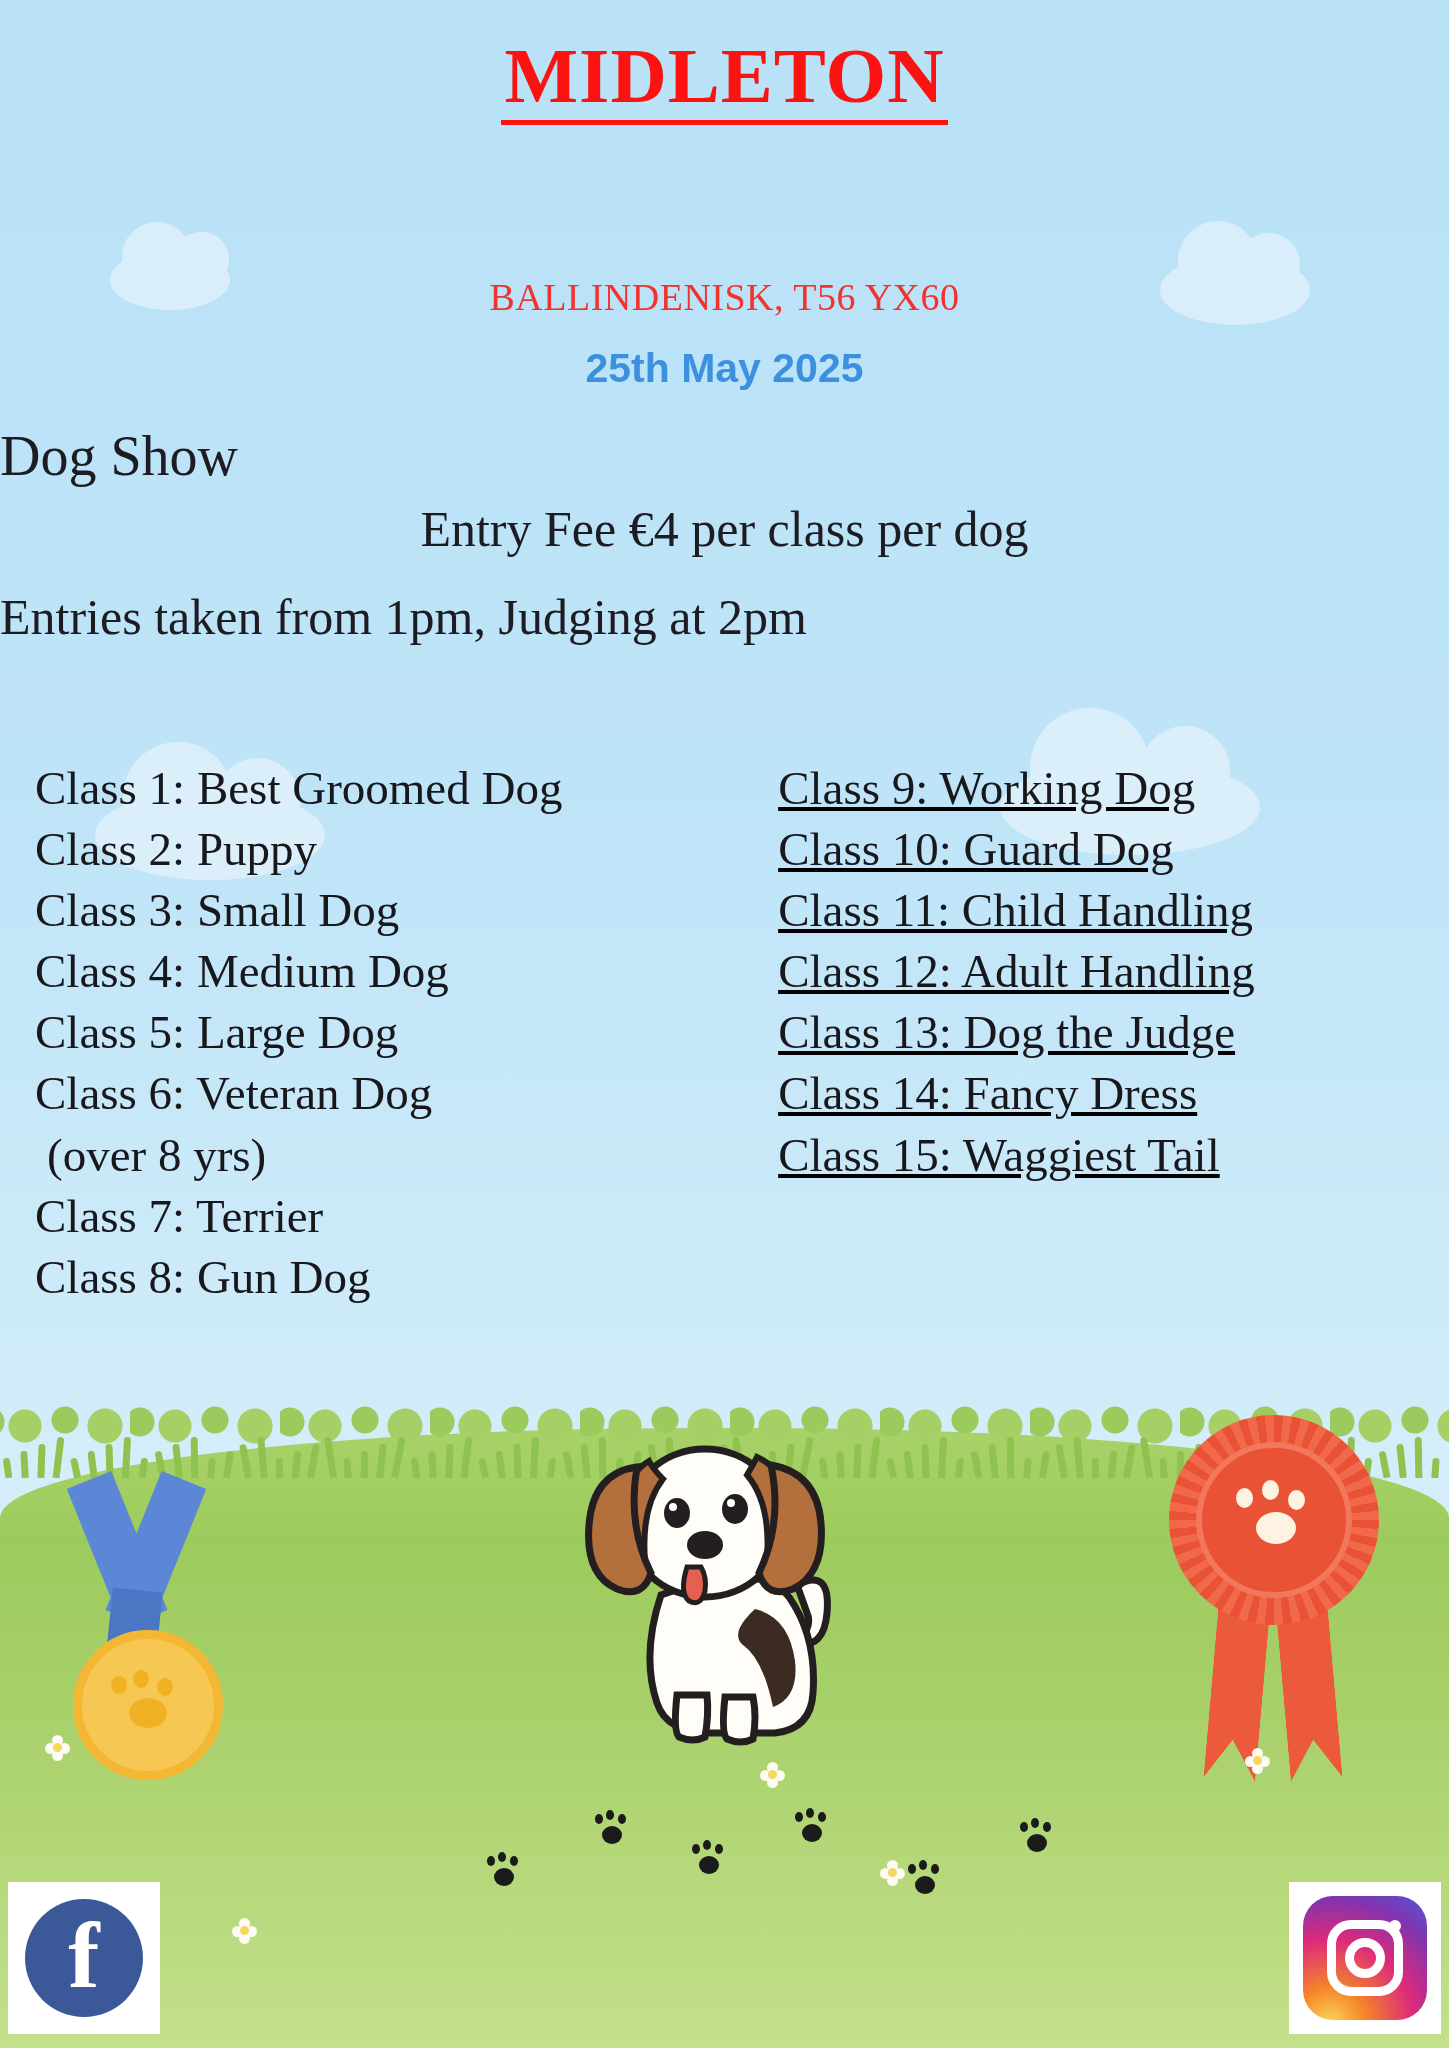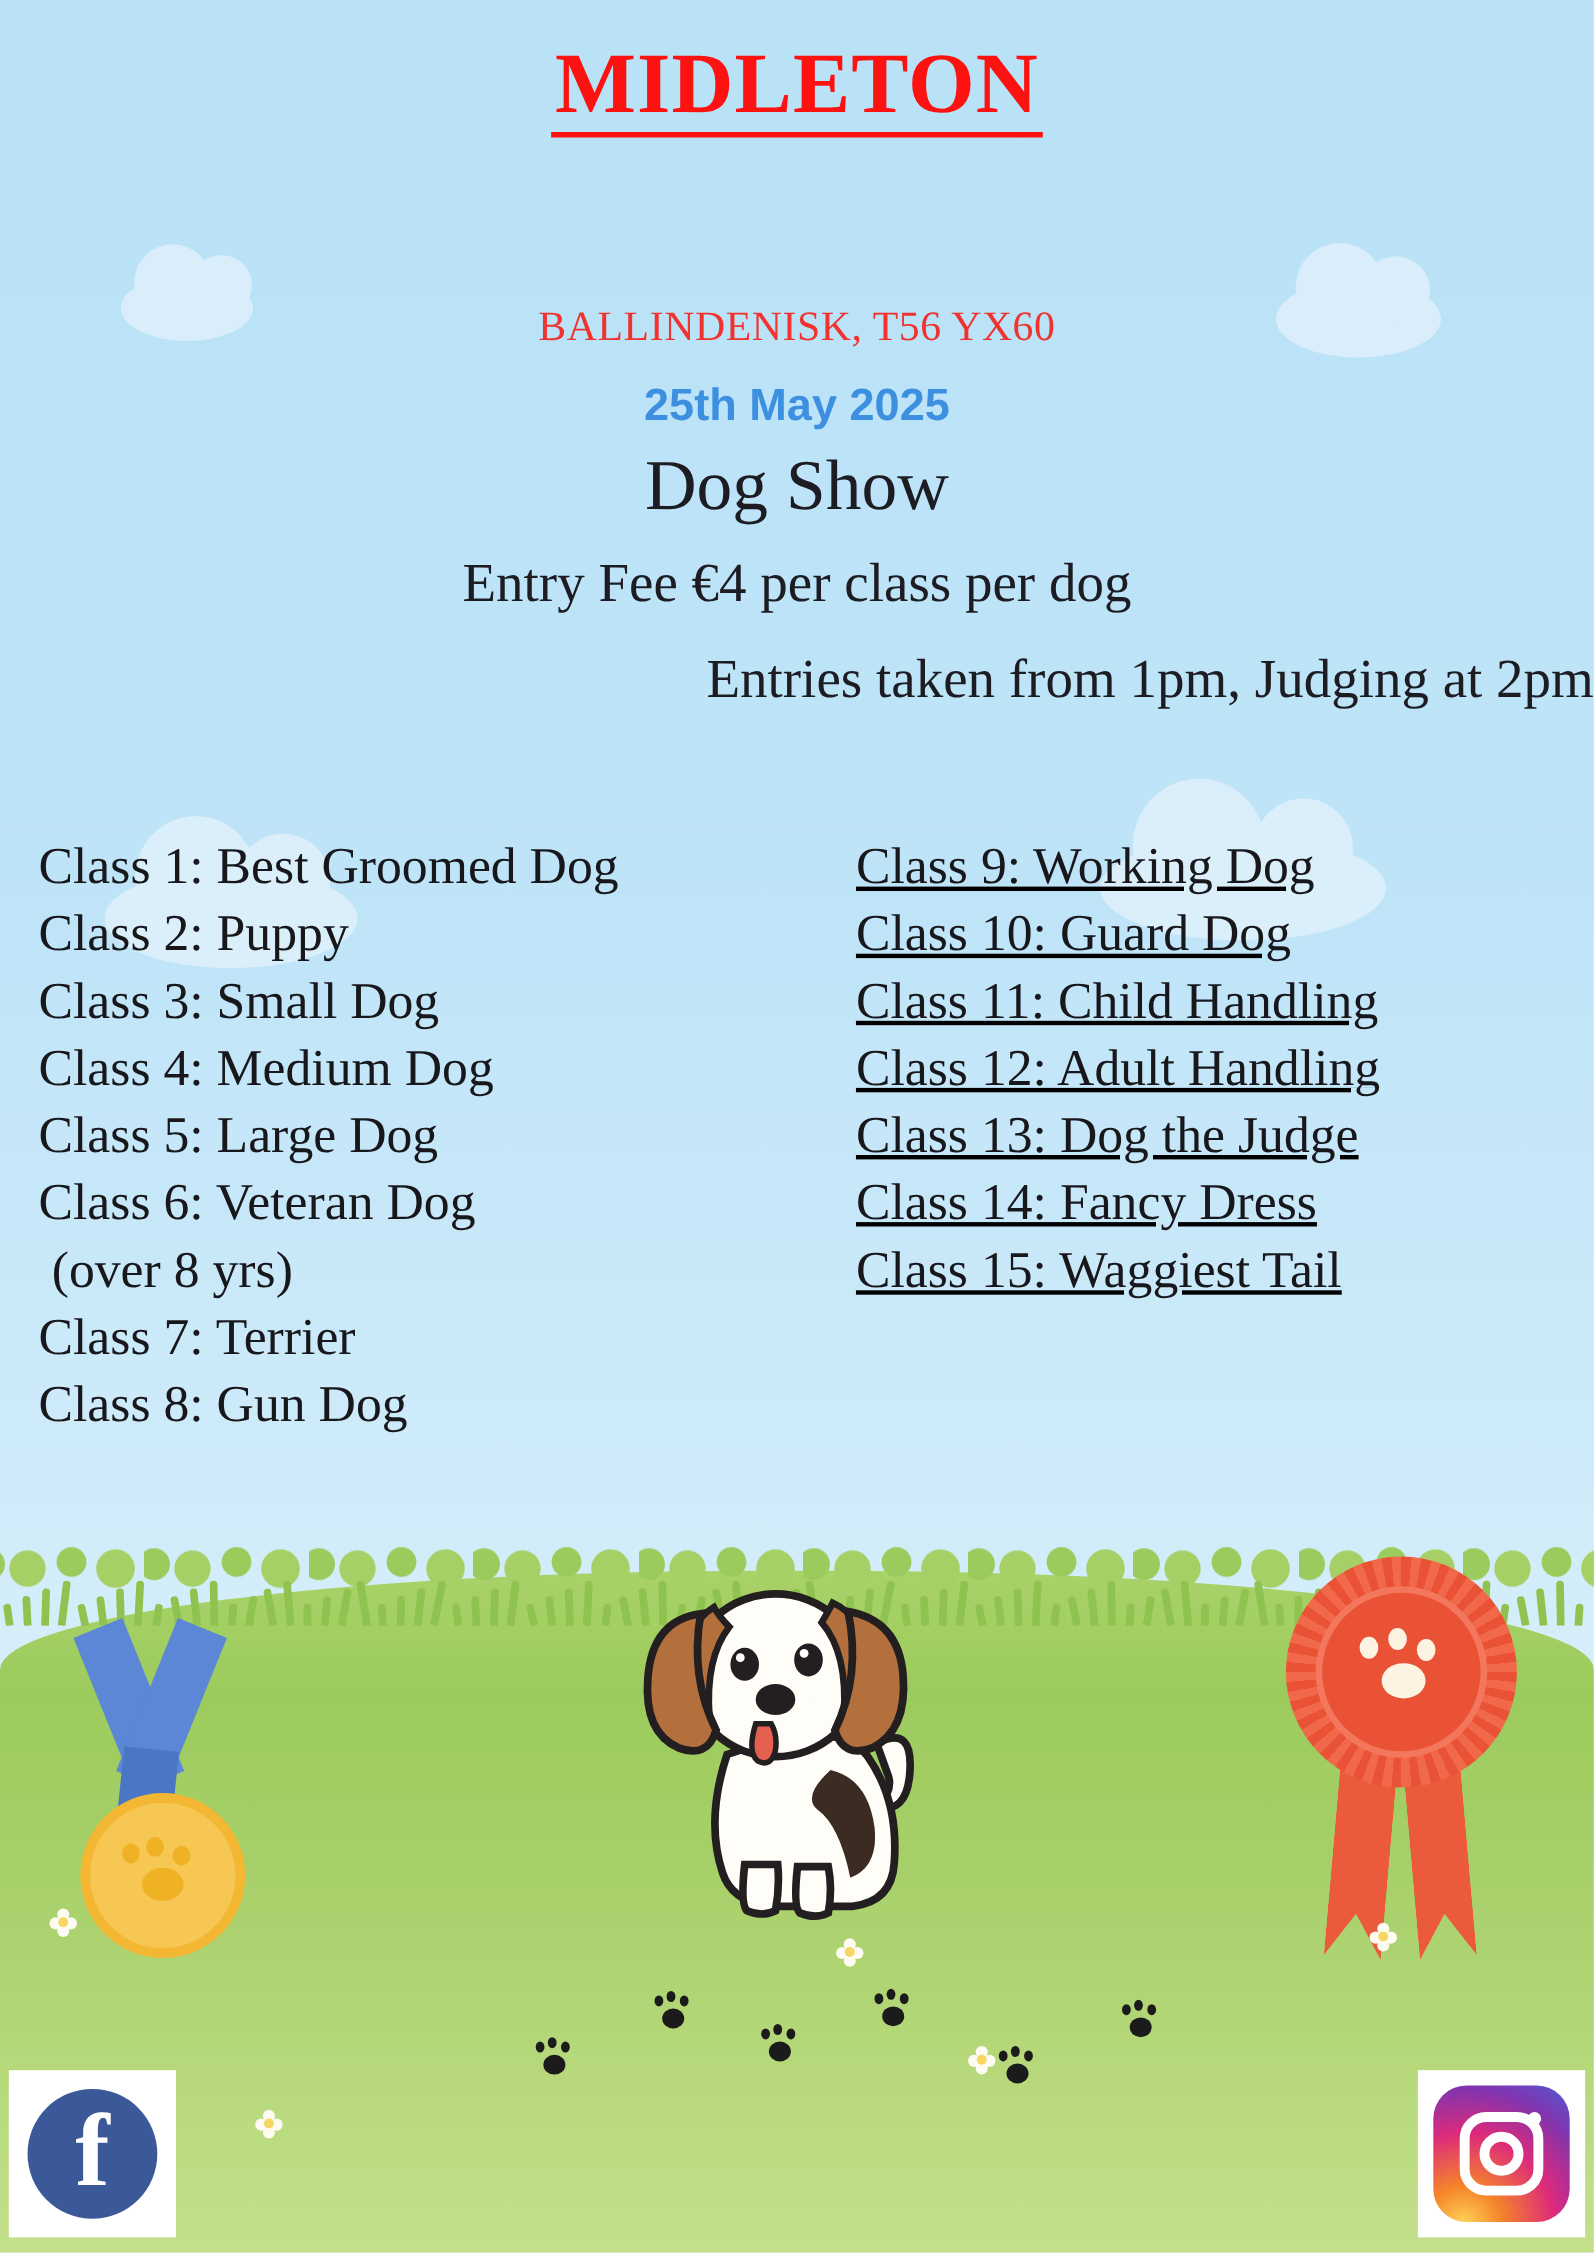--- a/index.html
+++ b/index.html
@@ -141,38 +141,38 @@
     top: 345px;
     text-align: center;
     color: #3d8fe0;
     font-family: "Liberation Sans", sans-serif;
     font-weight: bold;
     font-size: 41px;
   }
   .showname {
     position: absolute;
     left: 0; right: 0;
-    top: 405px;
-    text-align: center;
+    top: 424px;
+    text-align: left;
     color: #1c1c22;
-    font-size: 65px;
+    font-size: 56px;
   }
   .fee {
     position: absolute;
     left: 0; right: 0;
     top: 500px;
     text-align: center;
     color: #1c1c22;
     font-size: 50px;
   }
   .times {
     position: absolute;
     left: 0; right: 0;
     top: 588px;
-    text-align: right;
+    text-align: left;
     color: #1c1c22;
     font-size: 50px;
   }
 
   
   .classes {
     position: absolute;
     top: 718px;
     left: 30px;
     right: 30px;

